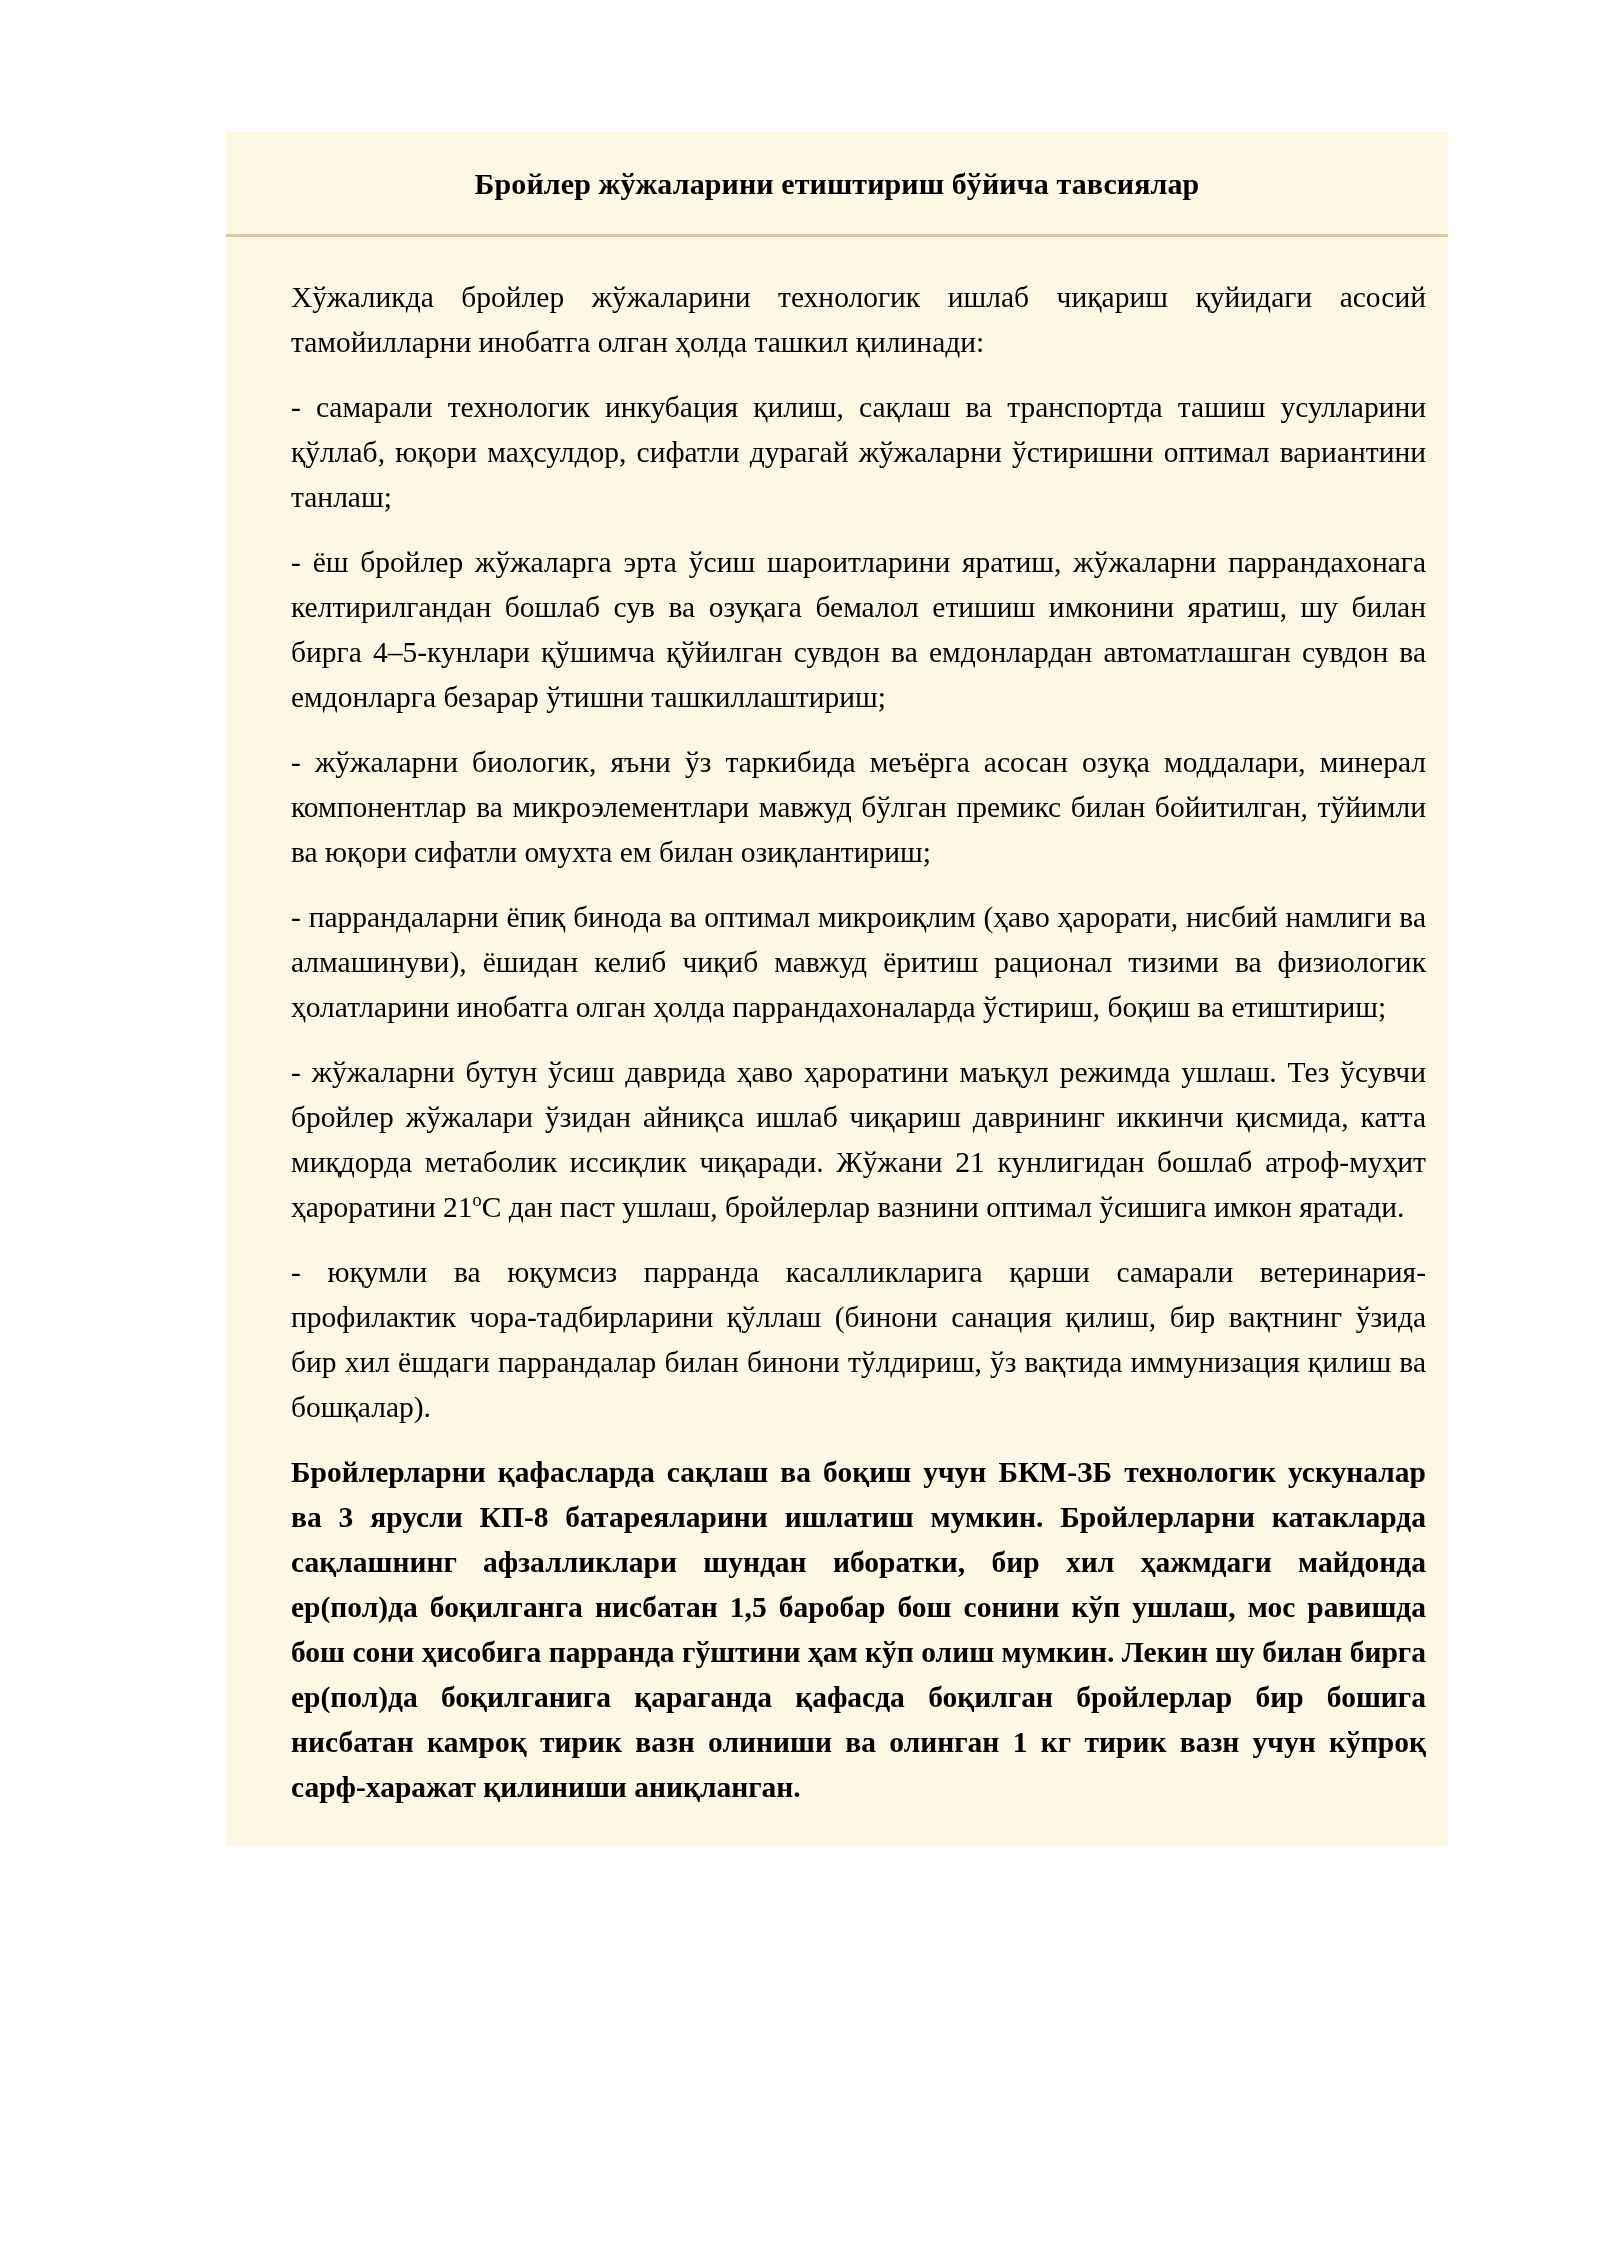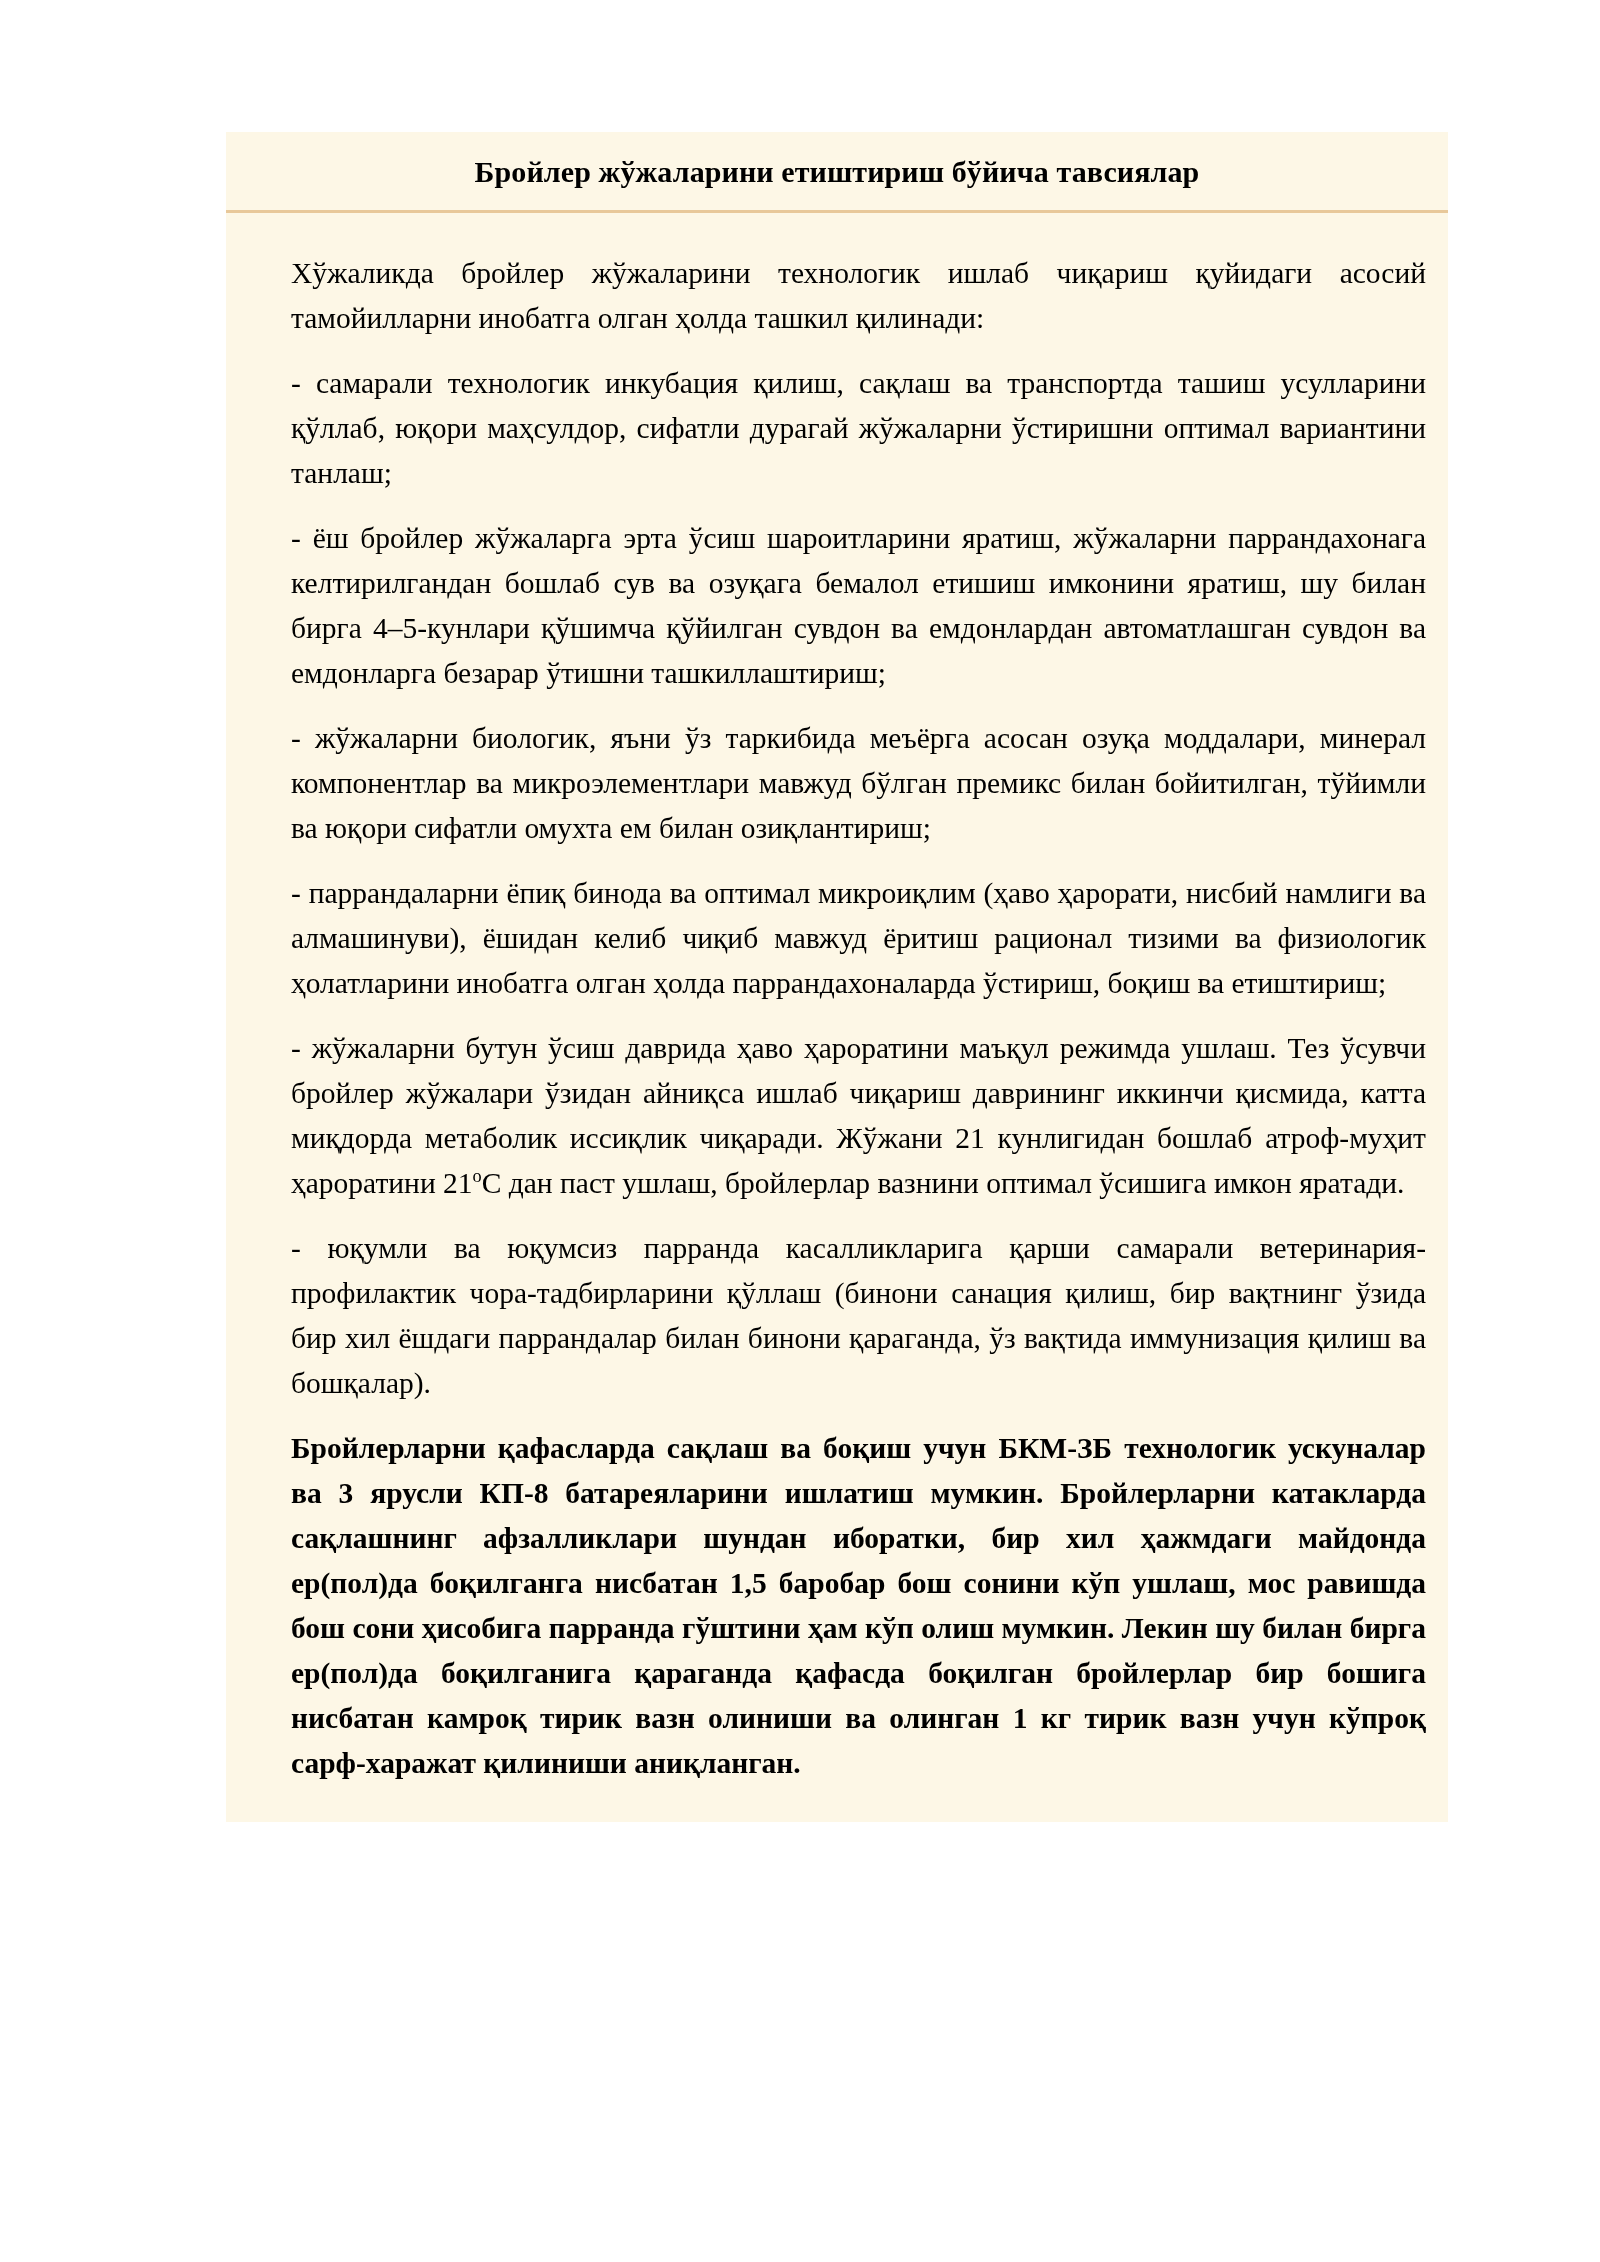--- a/index.html
+++ b/index.html
@@ -34,21 +34,21 @@
   }
 
   .doc-title {
     font-size: 30px;
     font-weight: bold;
     text-align: center;
     color: #000000;
     letter-spacing: 0.1px;
     padding: 22px 40px 20px 40px;
     line-height: 1.2;
-    margin: 0;
+    margin: 12px;
   }
 
   .title-rule {
     height: 3px;
     background: #e8c89a;
     width: 100%;
     margin: 0;
   }
 
   .body-wrap {
@@ -86,18 +86,18 @@
 
     <div class="title-rule"></div>
 
     <div class="body-wrap">
       <p class="para">Хўжаликда бройлер жўжаларини технологик ишлаб чиқариш қуйидаги асосий тамойилларни инобатга олган ҳолда ташкил қилинади:</p>
       <p class="para">- самарали технологик инкубация қилиш, сақлаш ва транспортда ташиш усулларини қўллаб, юқори маҳсулдор, сифатли дурагай жўжаларни ўстиришни оптимал вариантини танлаш;</p>
       <p class="para">- ёш бройлер жўжаларга эрта ўсиш шароитларини яратиш, жўжаларни паррандахонага келтирилгандан бошлаб сув ва озуқага бемалол етишиш имконини яратиш, шу билан бирга 4–5-кунлари қўшимча қўйилган сувдон ва емдонлардан автоматлашган сувдон ва емдонларга безарар ўтишни ташкиллаштириш;</p>
       <p class="para">- жўжаларни биологик, яъни ўз таркибида меъёрга асосан озуқа моддалари, минерал компонентлар ва микроэлементлари мавжуд бўлган премикс билан бойитилган, тўйимли ва юқори сифатли омухта ем билан озиқлантириш;</p>
       <p class="para">- паррандаларни ёпиқ бинода ва оптимал микроиқлим (ҳаво ҳарорати, нисбий намлиги ва алмашинуви), ёшидан келиб чиқиб мавжуд ёритиш рационал тизими ва физиологик ҳолатларини инобатга олган ҳолда паррандахоналарда ўстириш, боқиш ва етиштириш;</p>
       <p class="para">- жўжаларни бутун ўсиш даврида ҳаво ҳароратини маъқул режимда ушлаш. Тез ўсувчи бройлер жўжалари ўзидан айниқса ишлаб чиқариш даврининг иккинчи қисмида, катта миқдорда метаболик иссиқлик чиқаради. Жўжани 21 кунлигидан бошлаб атроф-муҳит ҳароратини 21<sup class="deg">o</sup>C дан паст ушлаш, бройлерлар вазнини оптимал ўсишига имкон яратади.</p>
-      <p class="para">- юқумли ва юқумсиз парранда касалликларига қарши самарали ветеринария-профилактик чора-тадбирларини қўллаш (бинони санация қилиш, бир вақтнинг ўзида бир хил ёшдаги паррандалар билан бинони қараганда, ўз вақтида иммунизация қилиш ва бошқалар).</p>
+      <p class="para">- юқумли ва юқумсиз парранда касалликларига қарши самарали ветеринария-профилактик чора-тадбирларини қўллаш (бинони санация қилиш, бир вақтнинг ўзида бир хил ёшдаги паррандалар билан бинони тўлдириш, ўз вақтида иммунизация қилиш ва бошқалар).</p>
       <p class="para">Бройлерларни қафасларда сақлаш ва боқиш учун БКМ-ЗБ технологик ускуналар ва 3 ярусли КП-8 батареяларини ишлатиш мумкин. Бройлерларни катакларда сақлашнинг афзалликлари шундан иборатки, бир хил ҳажмдаги майдонда ер(пол)да боқилганга нисбатан 1,5 баробар бош сонини кўп ушлаш, мос равишда бош сони ҳисобига парранда гўштини ҳам кўп олиш мумкин. Лекин шу билан бирга ер(пол)да боқилганига қараганда қафасда боқилган бройлерлар бир бошига нисбатан камроқ тирик вазн олиниши ва олинган 1 кг тирик вазн учун кўпроқ сарф-харажат қилиниши аниқланган.</p>
     </div>
 
   </div>
 </div>
 
 </body></html>

